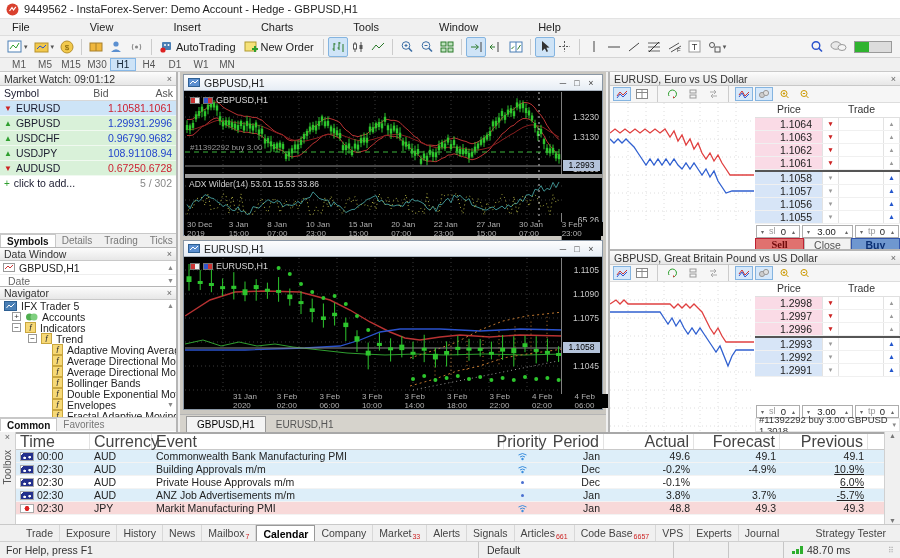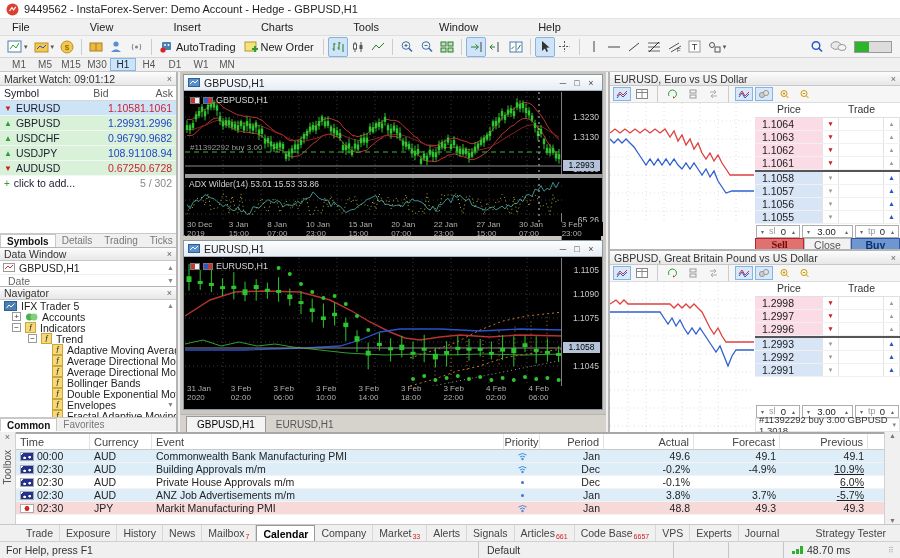--- a/index.html
+++ b/index.html
@@ -54,41 +54,41 @@
   .ctab{padding:1px 10px;height:16px;display:flex;align-items:center;}
   .ctab.act{background:#f4f4f4;border:1px solid #999;border-bottom:none;color:#000;}
   
   #right{left:608px;top:72px;width:292px;height:360px;background:#fff;border-left:2px solid #b5b5b5;}
   .tpanel{position:absolute;left:0;width:290px;background:#fff;}
   .ptb{height:17px;display:flex;align-items:center;gap:2px;background:#f6f6f6;border-bottom:1px solid #ddd;padding:0 3px;}
   .pbtn{width:18px;height:14px;display:flex;align-items:center;justify-content:center;border:1px solid transparent;}
   .pbtn.act{background:#d6e8fa;border-color:#84b4e0;}
   .lhead{height:15px;display:flex;font-size:10.5px;color:#333;border-bottom:1px solid #e0e0e0;}
   .lrow{height:13px;display:flex;border-bottom:1px solid #f0f0f0;font-size:10.5px;}
-  .lprice{width:68px;display:flex;align-items:center;justify-content:flex-end;padding-right:28px;border-right:1px solid #e3e3e3;color:#222;}
+  .lprice{width:68px;display:flex;align-items:center;justify-content:flex-end;padding-right:10px;border-right:1px solid #e3e3e3;color:#222;}
   .lbtn{width:16px;display:flex;align-items:center;justify-content:center;font-size:7px;border-right:1px solid #e3e3e3;color:#999;}
   .lmid{flex:1;border-right:1px solid #e3e3e3;background:#fff;}
   .askbg{background:#fadbe6;} .bidbg{background:#d7e5f7;}
   .redar{color:#cc2222;font-weight:bold;} .bluar{color:#2255cc;font-weight:bold;}
   .ladsep{height:2px;background:#555;}
   .spin{display:flex;align-items:center;border:1px solid #adadad;background:#fff;height:13px;font-size:9.5px;}
   .sbtn{width:11px;text-align:center;font-size:6px;color:#666;flex:none;}
   .sval{flex:1;text-align:right;padding-right:2px;color:#222;}
   .slab{color:#999;padding-left:1px;font-size:9px;}
   .bbtns{display:flex;height:13px;font-size:10.5px;font-weight:bold;}
   .bsell{flex:1;background:#e0716f;border:1px solid #b23;color:#700a0a;display:flex;align-items:center;justify-content:center;font-family:Liberation Serif, serif;}
   .bclose{flex:.95;background:#f2f2f2;border:1px solid #bbb;color:#555;display:flex;align-items:center;justify-content:center;font-weight:normal;}
   .bclose.y{background:#f3ec8d;border-color:#c9bd4a;color:#6b5d00;}
   .bbuy{flex:1;background:#6f97cf;border:1px solid #35a;color:#0b2f73;display:flex;align-items:center;justify-content:center;}
   
   #toolbox{left:0;top:432px;width:900px;height:92px;background:#fff;border-top:2px solid #a8a8a8;}
   #tstrip{position:absolute;left:0;top:432px;width:16px;height:108px;background:#f0f0f0;border-right:1px solid #d0d0d0;}
   .vtext{position:absolute;left:2px;top:18px;writing-mode:vertical-rl;transform:rotate(180deg);font-size:10px;color:#555;}
   .cgrid{display:grid;grid-template-columns:74px 62px 352px 36px 64px 90px 86px 88px;align-items:center;}
-  .chead{height:16px;font-size:11px;color:#444;border-bottom:1px solid #c9c9c9;background:#fff;}
+  .chead{height:16px;font-size:16px;color:#444;border-bottom:1px solid #c9c9c9;background:#fff;}
   .chead>div{padding:0 4px;border-right:1px solid #e3e3e3;height:15px;display:flex;align-items:center;}
   .crow{height:13px;font-size:10.5px;border-bottom:1px solid #f3f3f3;}
   .crow>div{padding:0 4px;overflow:hidden;white-space:nowrap;}
   .ar{text-align:right;justify-content:flex-end;display:flex;} .ac{text-align:center;justify-content:center;display:flex;}
   .cblue{background:#ddeef9;} .cpink{background:#f8d9d9;}
   .und{text-decoration:underline;}
   .flag{width:14px;height:9px;border:1px solid #aaa;display:inline-block;margin-right:3px;flex:none;}
   .flag.aud{background:linear-gradient(135deg,#fff 0 2px,transparent 2px),radial-gradient(circle at 72% 60%,#fff 0 1px,transparent 1.6px),radial-gradient(circle at 30% 70%,#fff 0 1px,transparent 1.6px),#23308c;}
   .flag.jpy{background:radial-gradient(circle at 50% 50%,#d22 0 2.4px,transparent 2.6px),#fff;}
   
@@ -957,21 +957,21 @@
           <span class="chip2"></span>
         <span>EURUSD,H1</span>
       </div>
       <div class="axis" style="top:17px;height:136px;">
         <div class="tick" style="top:7px;">1.1105</div>
         <div class="tick" style="top:31px;">1.1090</div>
         <div class="tick" style="top:55px;">1.1075</div>
         <div class="tick" style="top:103px;">1.1045</div>
         <div class="pricebox" style="top:84px;">1.1058</div>
       </div>
-      <div class="xaxis" style="top:145px;width:388px;">
+      <div class="xaxis" style="top:153px;width:388px;margin-left:46px;">
         <span>31 Jan 2020</span>
           <span>3 Feb 02:00</span>
           <span>3 Feb 06:00</span>
           <span>3 Feb 10:00</span>
           <span>3 Feb 14:00</span>
           <span>3 Feb 18:00</span>
           <span>3 Feb 22:00</span>
           <span>4 Feb 02:00</span>
           <span>4 Feb 06:00</span>
       </div>

